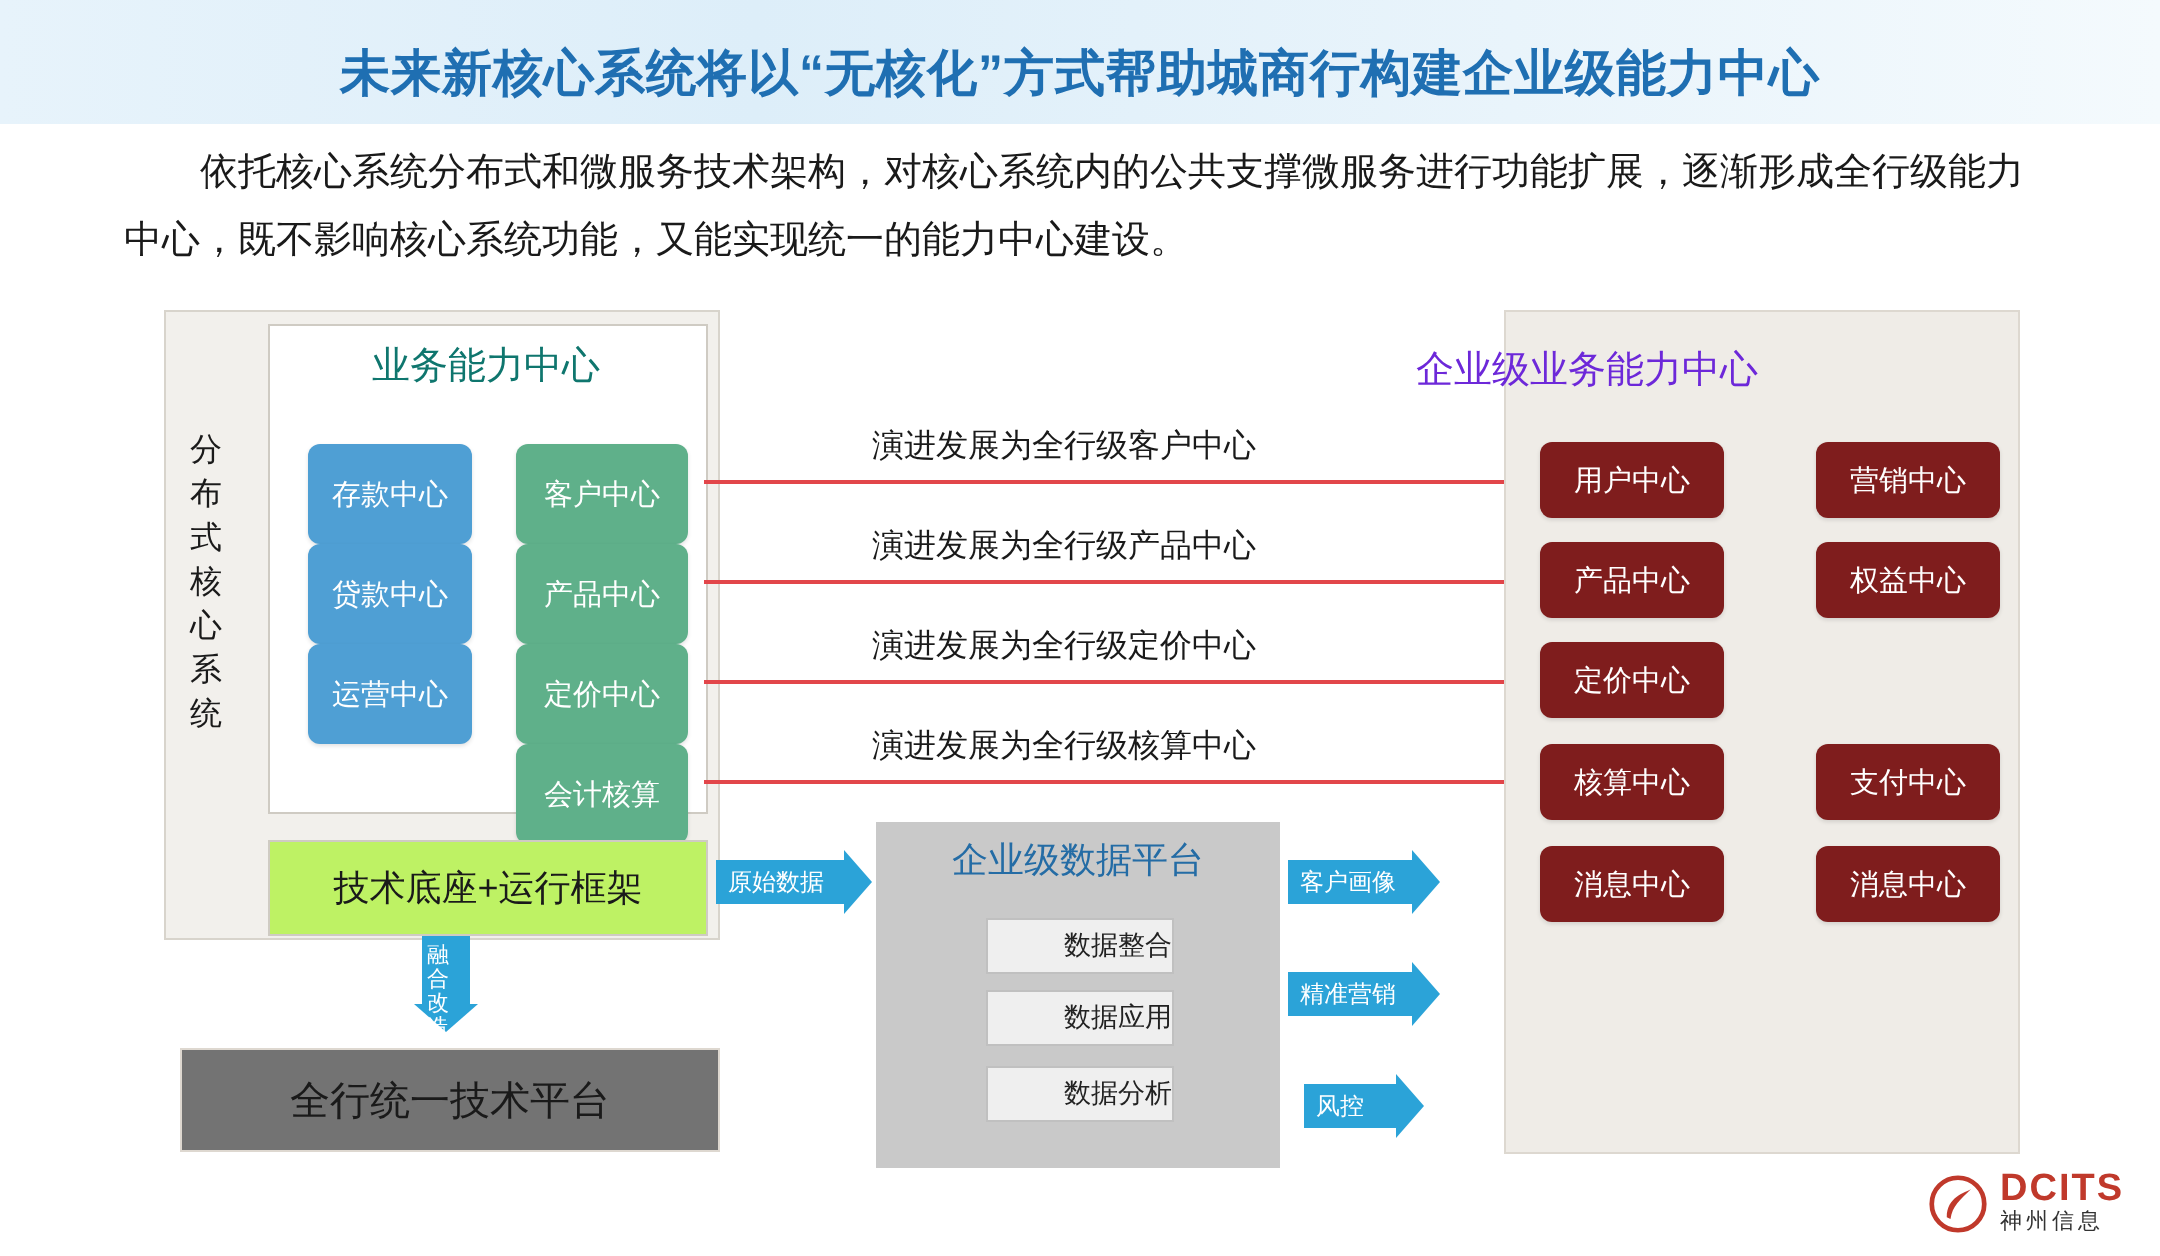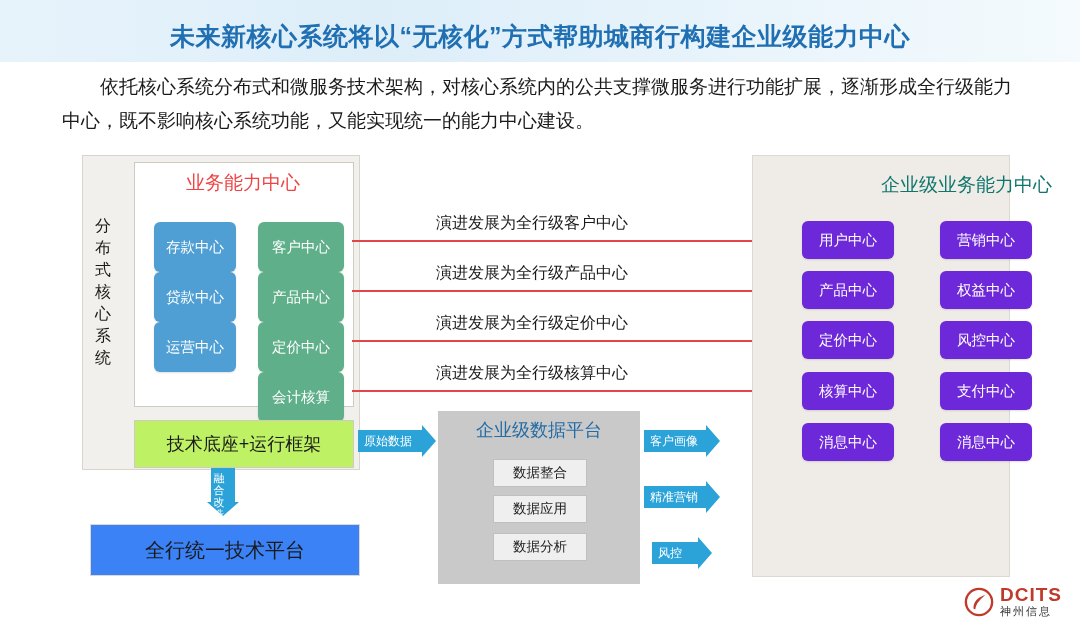--- a/index.html
+++ b/index.html
@@ -70,21 +70,21 @@
     height: 243px;
     background: #ffffff;
     border: 1px solid #cfcbc3;
   }
   .inner-title {
     position: absolute;
     left: 134px; top: 170px;
     width: 218px;
     text-align: center;
     font-size: 19px;
-    color: #ef4444;
+    color: #0f766e;
   }
   .tech-base {
     position: absolute;
     left: 134px; top: 420px;
     width: 218px;
     height: 46px;
     background: #bef264;
     border: 1px solid #cfcbc3;
     display: flex;
     align-items: center;
@@ -112,39 +112,38 @@
   .right-outer {
     position: absolute;
     left: 752px; top: 155px;
     width: 256px;
     height: 420px;
     background: #efece7;
     border: 1px solid #ddd8d0;
   }
   .right-title {
     position: absolute;
-    left: 796px; top: 172px;
+    left: 708px; top: 172px;
     width: 256px;
-    text-align: right;
+    text-align: left;
     font-size: 19px;
-    color: #0f766e;
+    color: #6d28d9;
   }
   .rpill {
     position: absolute;
     width: 92px;
     height: 38px;
     border-radius: 6px;
-    background: #6d28d9;
+    background: #7f1d1d;
     display: flex;
     align-items: center;
     justify-content: center;
     font-size: 14.5px;
     color: #ffffff;
     box-shadow: 0 1px 2px rgba(0,0,0,0.12);
-    margin-left: 32px;
   }
   
   .arrow-label {
     position: absolute;
     font-size: 16px;
     color: #1a1a1a;
     white-space: nowrap;
   }
   .red-line {
     position: absolute;
@@ -176,21 +175,21 @@
   }
   .dp-item {
     position: absolute;
     left: 493px;
     width: 92px;
     height: 26px;
     background: #efefef;
     border: 1px solid #c0c0c0;
     display: flex;
     align-items: center;
-    justify-content: center;
+    justify-content: flex-end;
     font-size: 13.5px;
     color: #222222;
   }
   
   .barrow-right {
     position: absolute;
     color: #ffffff;
     font-size: 12px;
     display: flex;
     align-items: center;
@@ -232,21 +231,21 @@
     width: 14px;
     line-height: 12px;
     text-align: center;
   }
   
   .unified {
     position: absolute;
     left: 90px; top: 524px;
     width: 268px;
     height: 50px;
-    background: #3b82f6;
+    background: #737373;
     border: 1px solid #ded8d0;
     display: flex;
     align-items: center;
     justify-content: center;
     font-size: 20px;
     color: #1a1a1a;
   }
   
   .logo {
     position: absolute;
@@ -398,23 +397,20 @@
   </div>
   <div class="rpill" style="left:770px; top:271px;">
     <span>产品中心</span>
   </div>
   <div class="rpill" style="left:908px; top:271px;">
     <span>权益中心</span>
   </div>
   <div class="rpill" style="left:770px; top:321px;">
     <span>定价中心</span>
   </div>
-  <div class="rpill" style="left:908px; top:321px;">
-    <span>风控中心</span>
-  </div>
   <div class="rpill" style="left:770px; top:372px;">
     <span>核算中心</span>
   </div>
   <div class="rpill" style="left:908px; top:372px;">
     <span>支付中心</span>
   </div>
   <div class="rpill" style="left:770px; top:423px;">
     <span>消息中心</span>
   </div>
   <div class="rpill" style="left:908px; top:423px;">

